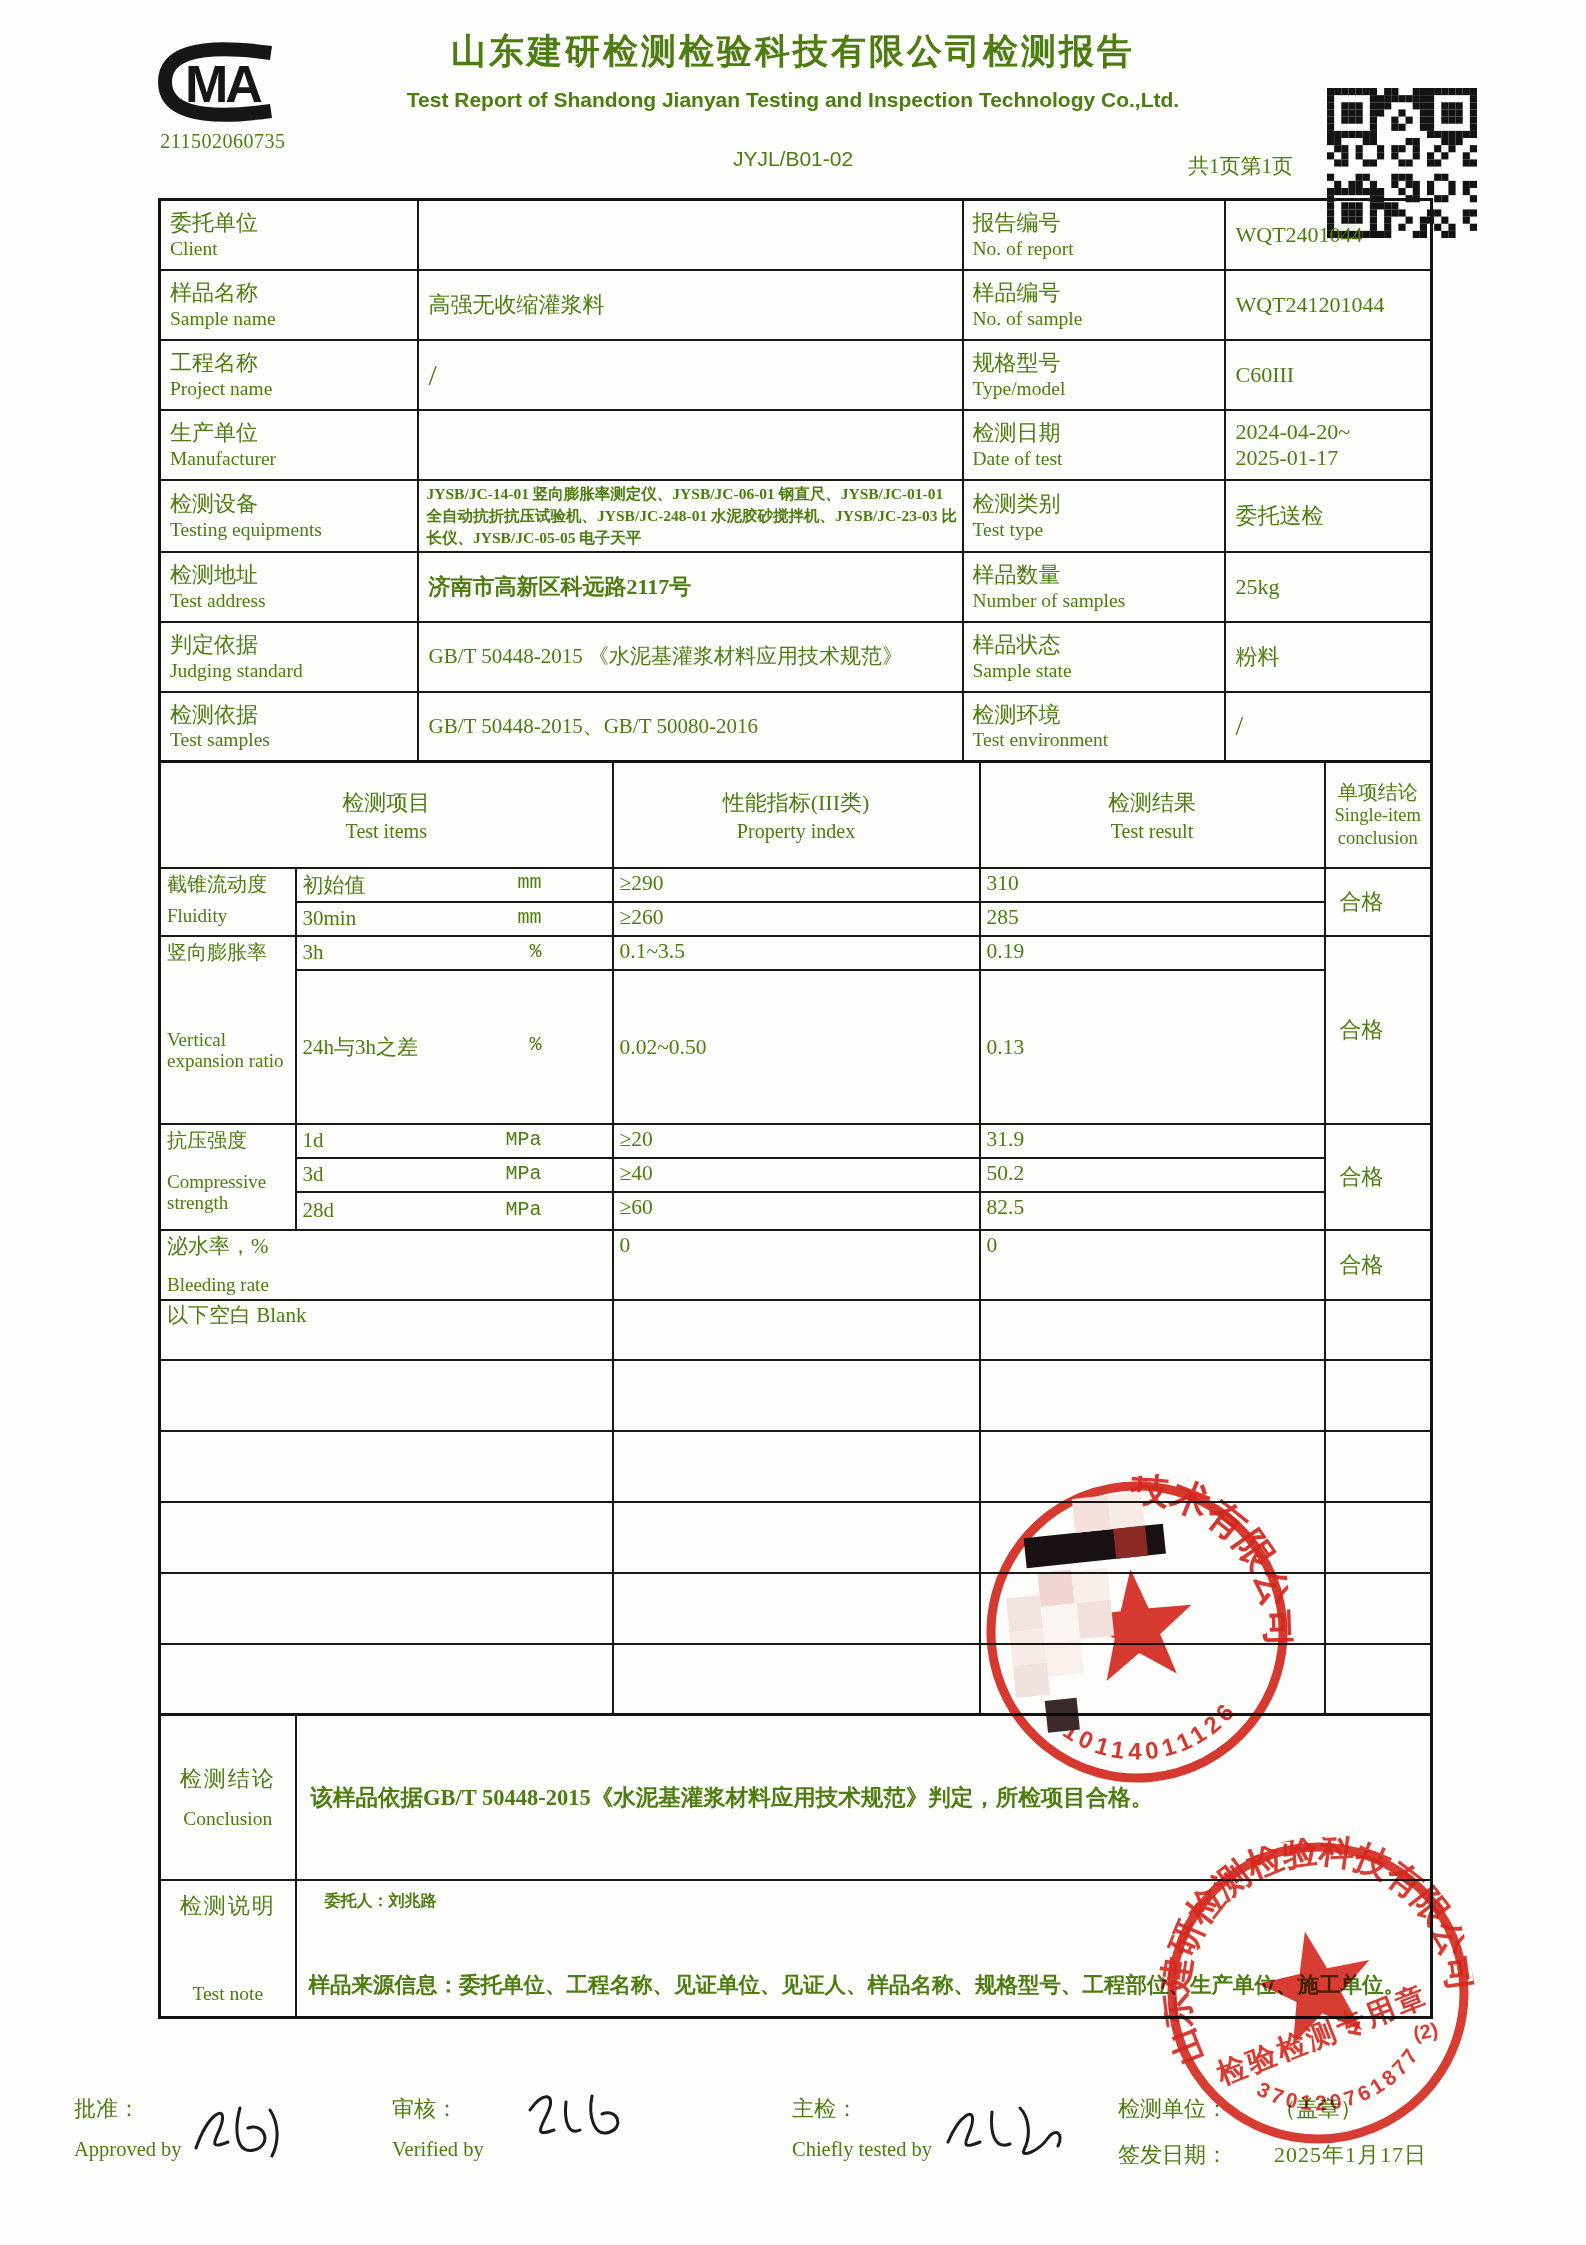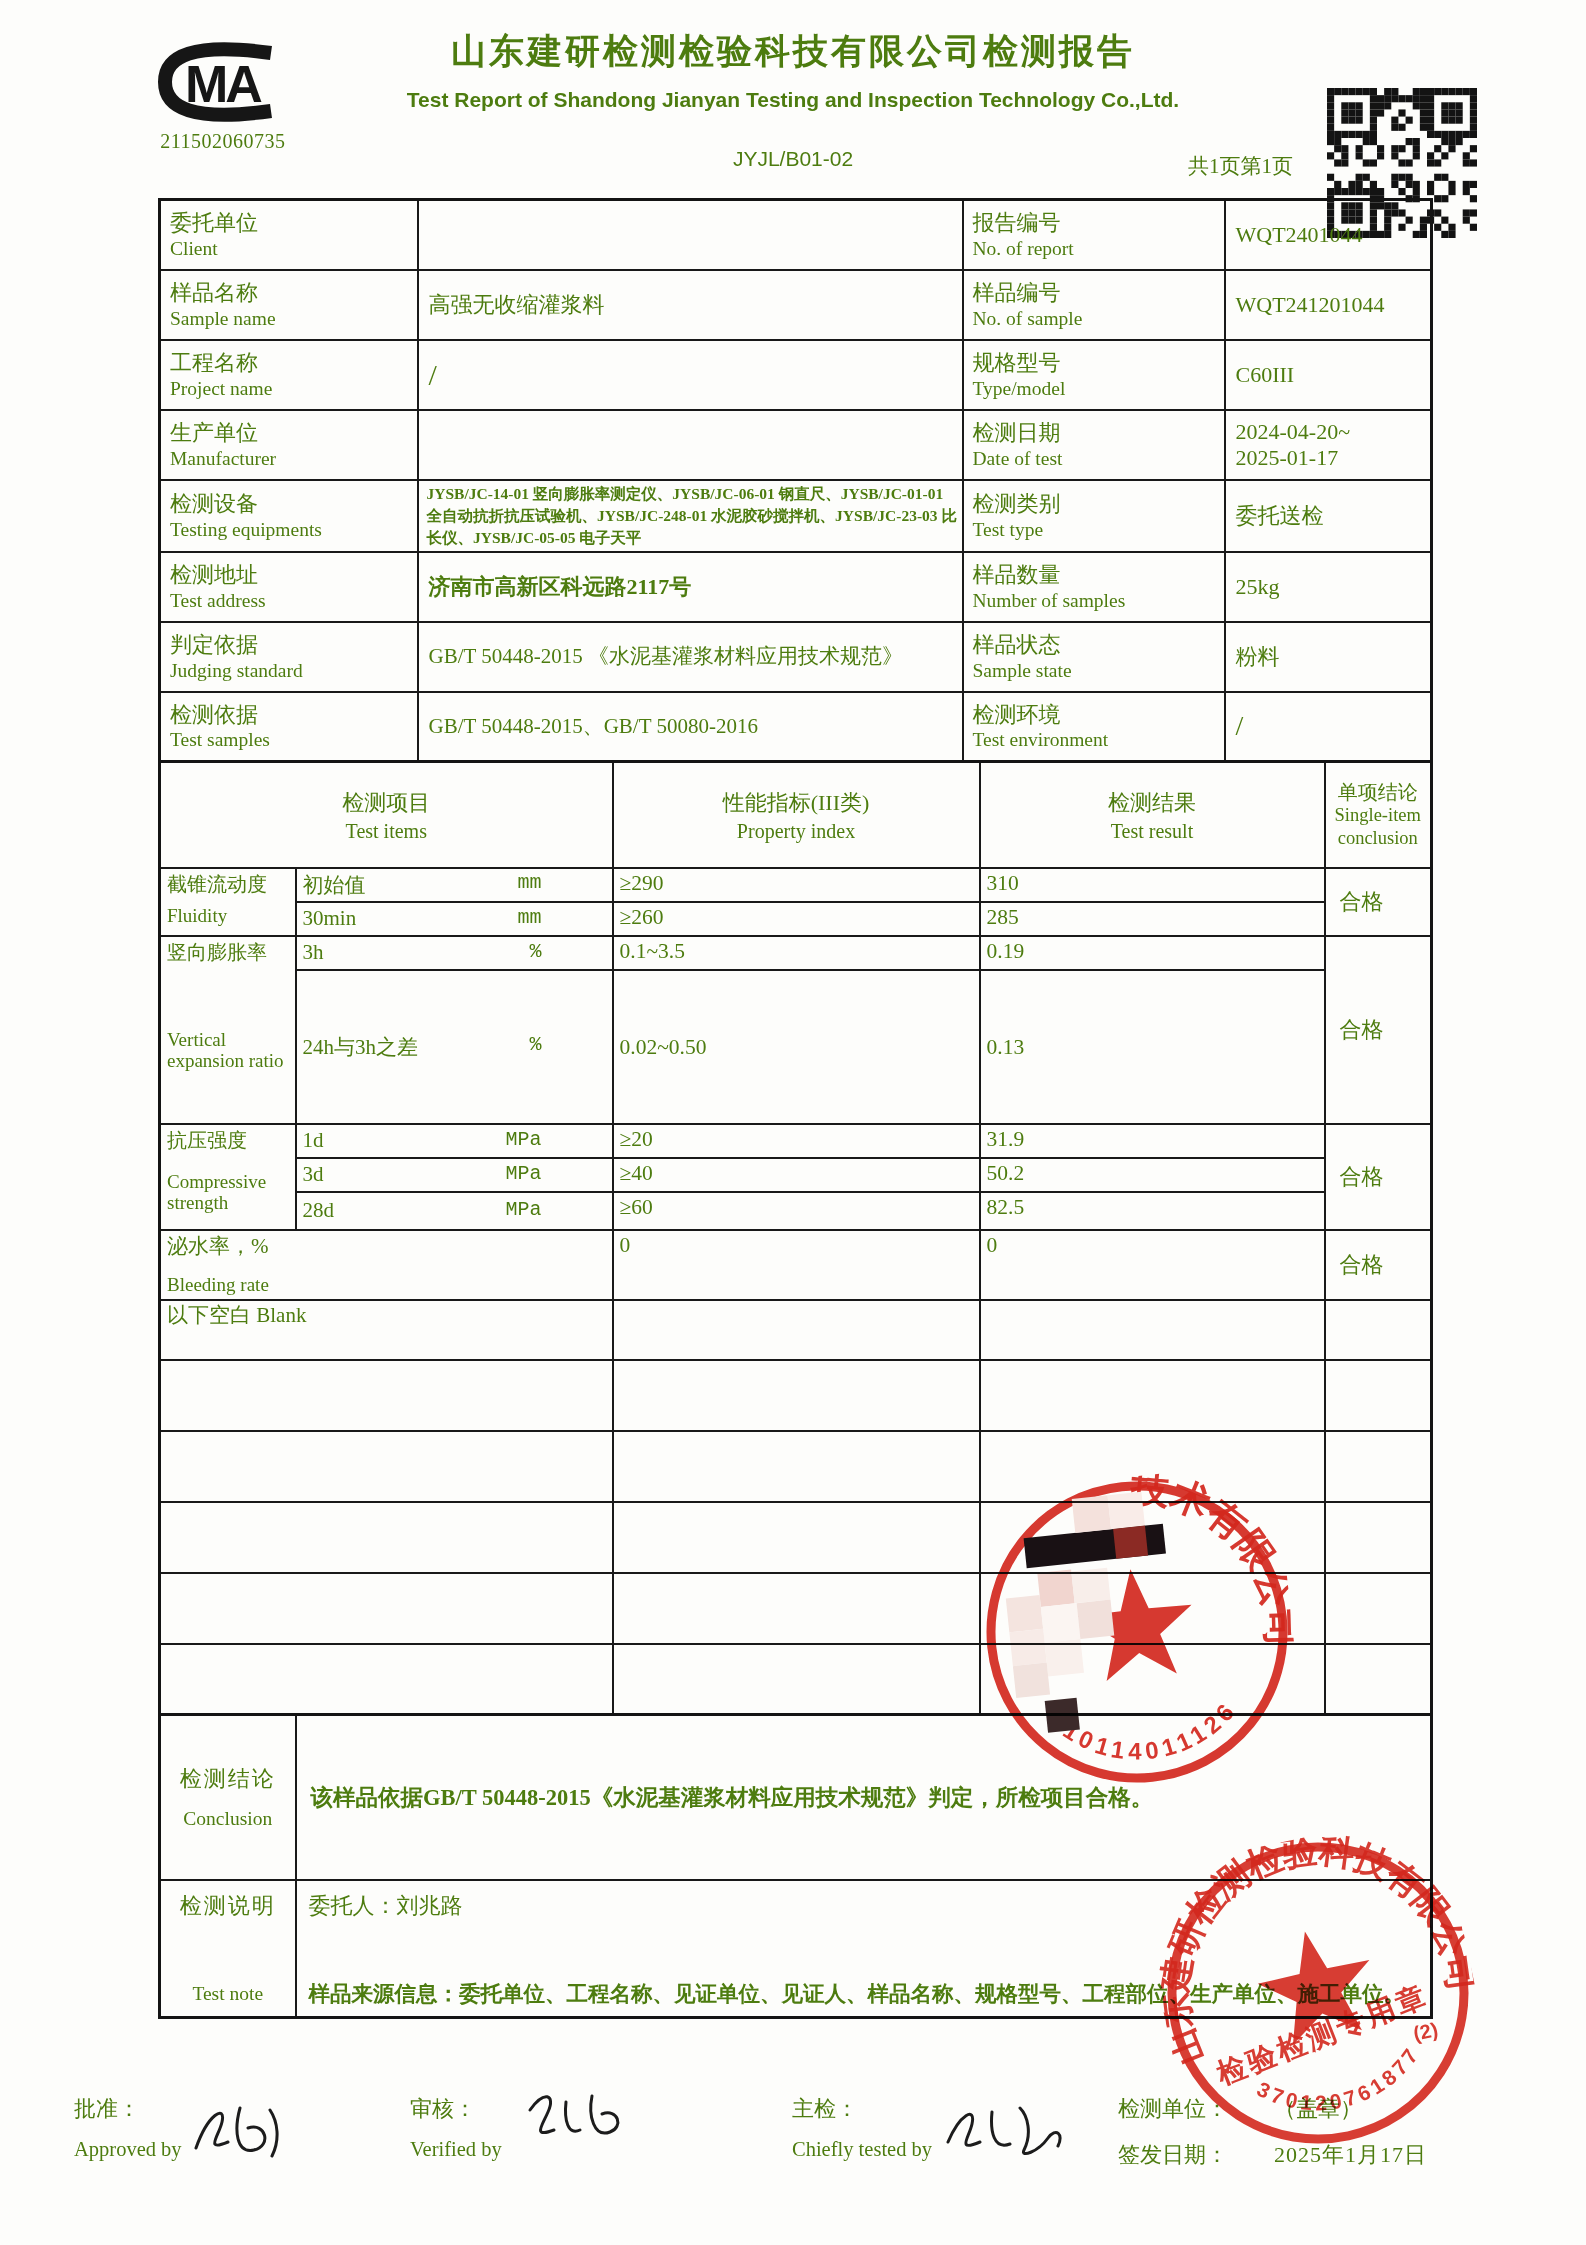--- a/index.html
+++ b/index.html
@@ -43,21 +43,21 @@
   .item .unit{margin-right:64px;font-family:"Liberation Mono","DejaVu Sans Mono",monospace;font-size:20px;}
   .idx,.resv{font-size:21.5px;vertical-align:top;padding-top:2px;}
   .ok{font-size:22px;text-align:left;padding-left:14px;}
   .blankcell{font-size:21px;vertical-align:top;}
   
   .clabel{text-align:center;padding:6px 2px;}
   .clabel .cn{display:block;font-size:22px;letter-spacing:2px;}
   .clabel .en{display:block;font-size:19.5px;margin-top:14px;}
   .ctext{font-size:22.5px;font-weight:bold;padding-left:14px;}
   .notecell{vertical-align:top;padding:10px 8px 6px 12px;}
-  .notecell .l1{font-size:22px;font-weight:normal;display:block;}
+  .notecell .l1{font-size:16px;font-weight:bold;display:block;margin-left:16px;}
   .notecell .l2{font-size:21.5px;font-weight:bold;display:block;margin-top:58px;line-height:1.45;}
   .clabel.gap .en{margin-top:62px;}
   
   .footer{position:absolute;left:74px;top:2094px;width:1460px;height:110px;font-size:22px;}
   .fb{position:absolute;top:0;}
   .fb .cnl{display:block;font-size:22px;}
   .fb .enl{display:block;font-size:20.5px;margin-top:14px;}
   .sig{position:absolute;}
   .f4{position:absolute;left:1044px;top:0;width:420px;}
   .f4 .row{display:flex;margin-bottom:16px;font-size:22px;}
@@ -608,21 +608,21 @@
   </div>
 
   <div class="footer">
     <div class="fb" style="left:0">
       <span class="cnl">批准：</span>
       <span class="enl">Approved by</span>
     </div>
     <svg class="sig" style="left:108px;top:2px" width="130" height="80" viewBox="0 0 130 80">
       <path d="M14,52 C26,18 44,8 40,26 C37,40 22,56 46,46 M58,12 C52,34 54,58 72,54 C90,50 84,26 66,32 M88,14 C96,26 98,44 90,60" fill="none" stroke="#1c1c1c" stroke-width="3" stroke-linecap="round"></path>
     </svg>
-    <div class="fb" style="left:336px">
+    <div class="fb" style="left:318px">
       <span class="cnl">审核：</span>
       <span class="enl">Verified by</span>
     </div>
     <svg class="sig" style="left:440px;top:-14px" width="130" height="86" viewBox="0 0 130 86">
       <path d="M16,30 C30,10 42,14 34,32 C28,46 18,58 40,50 M52,22 C50,40 54,56 66,50 M78,16 C74,36 80,58 96,52 C110,47 104,28 88,34" fill="none" stroke="#1c1c1c" stroke-width="3" stroke-linecap="round"></path>
     </svg>
     <div class="fb" style="left:718px">
       <span class="cnl">主检：</span>
       <span class="enl">Chiefly tested by</span>
     </div>

